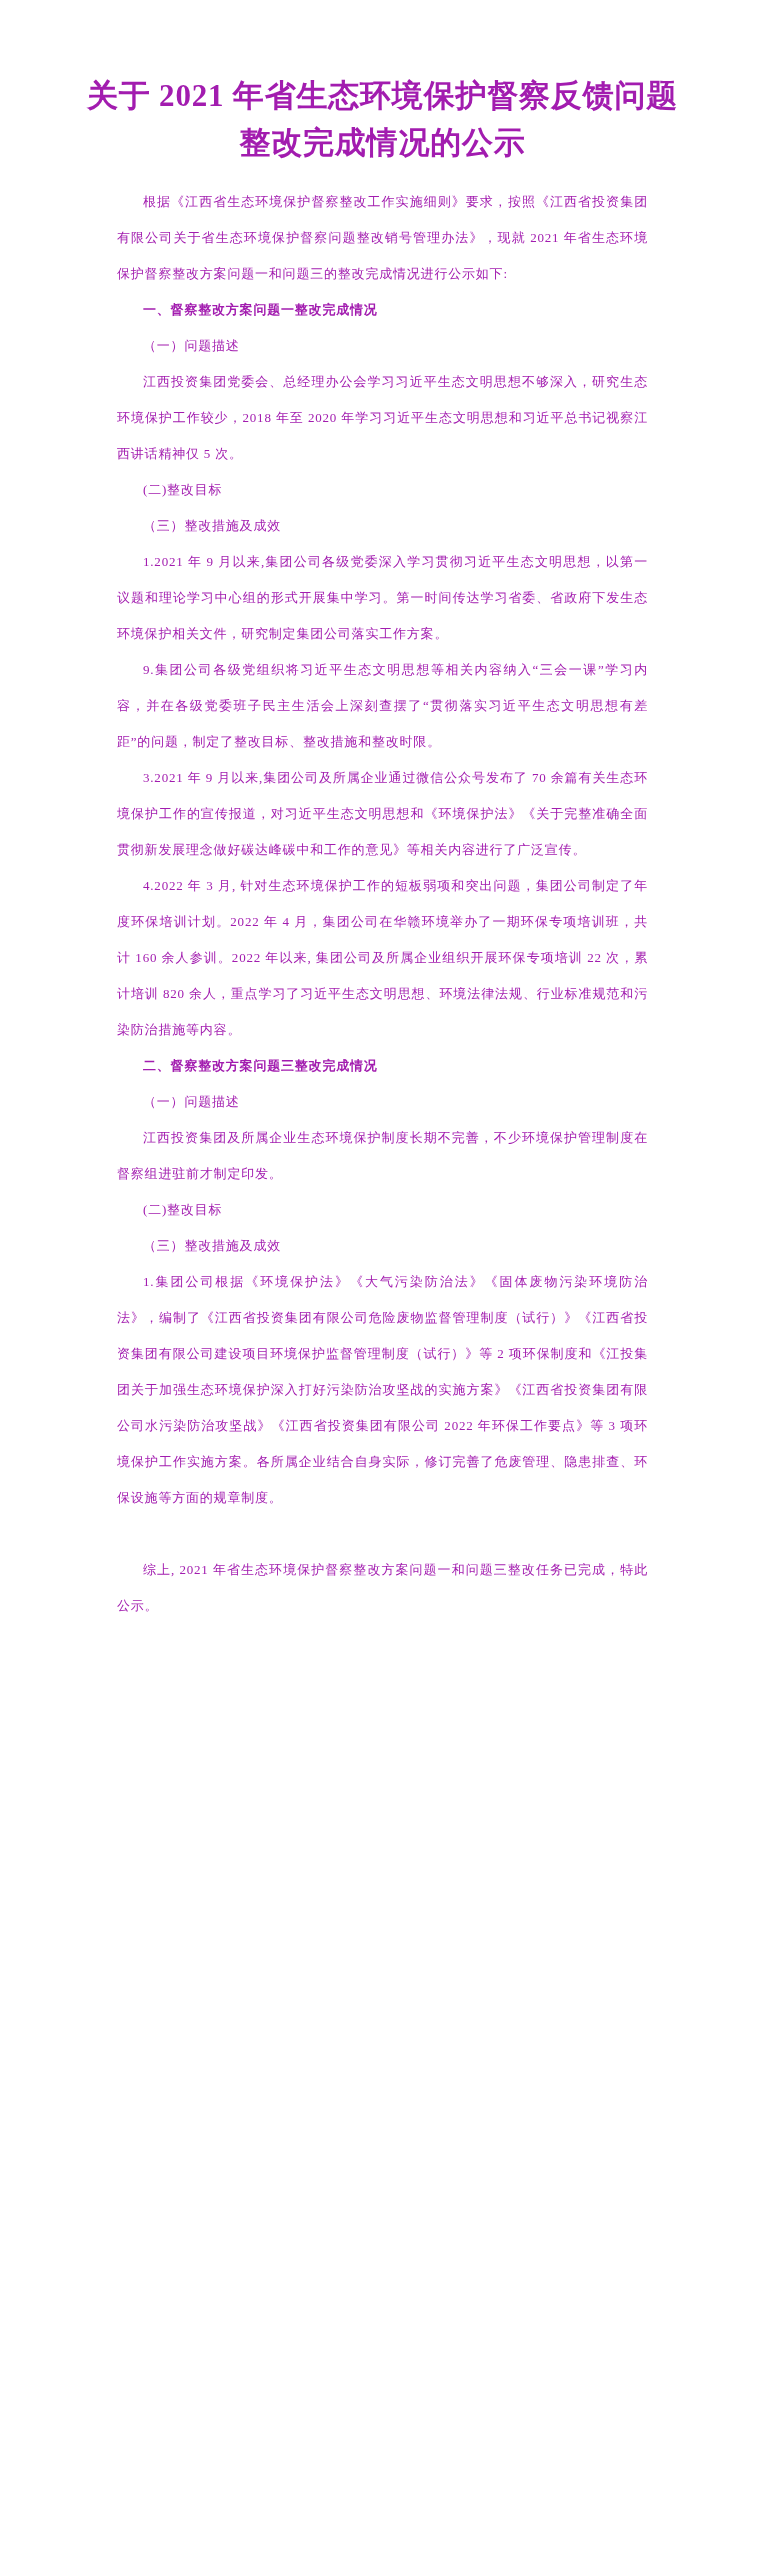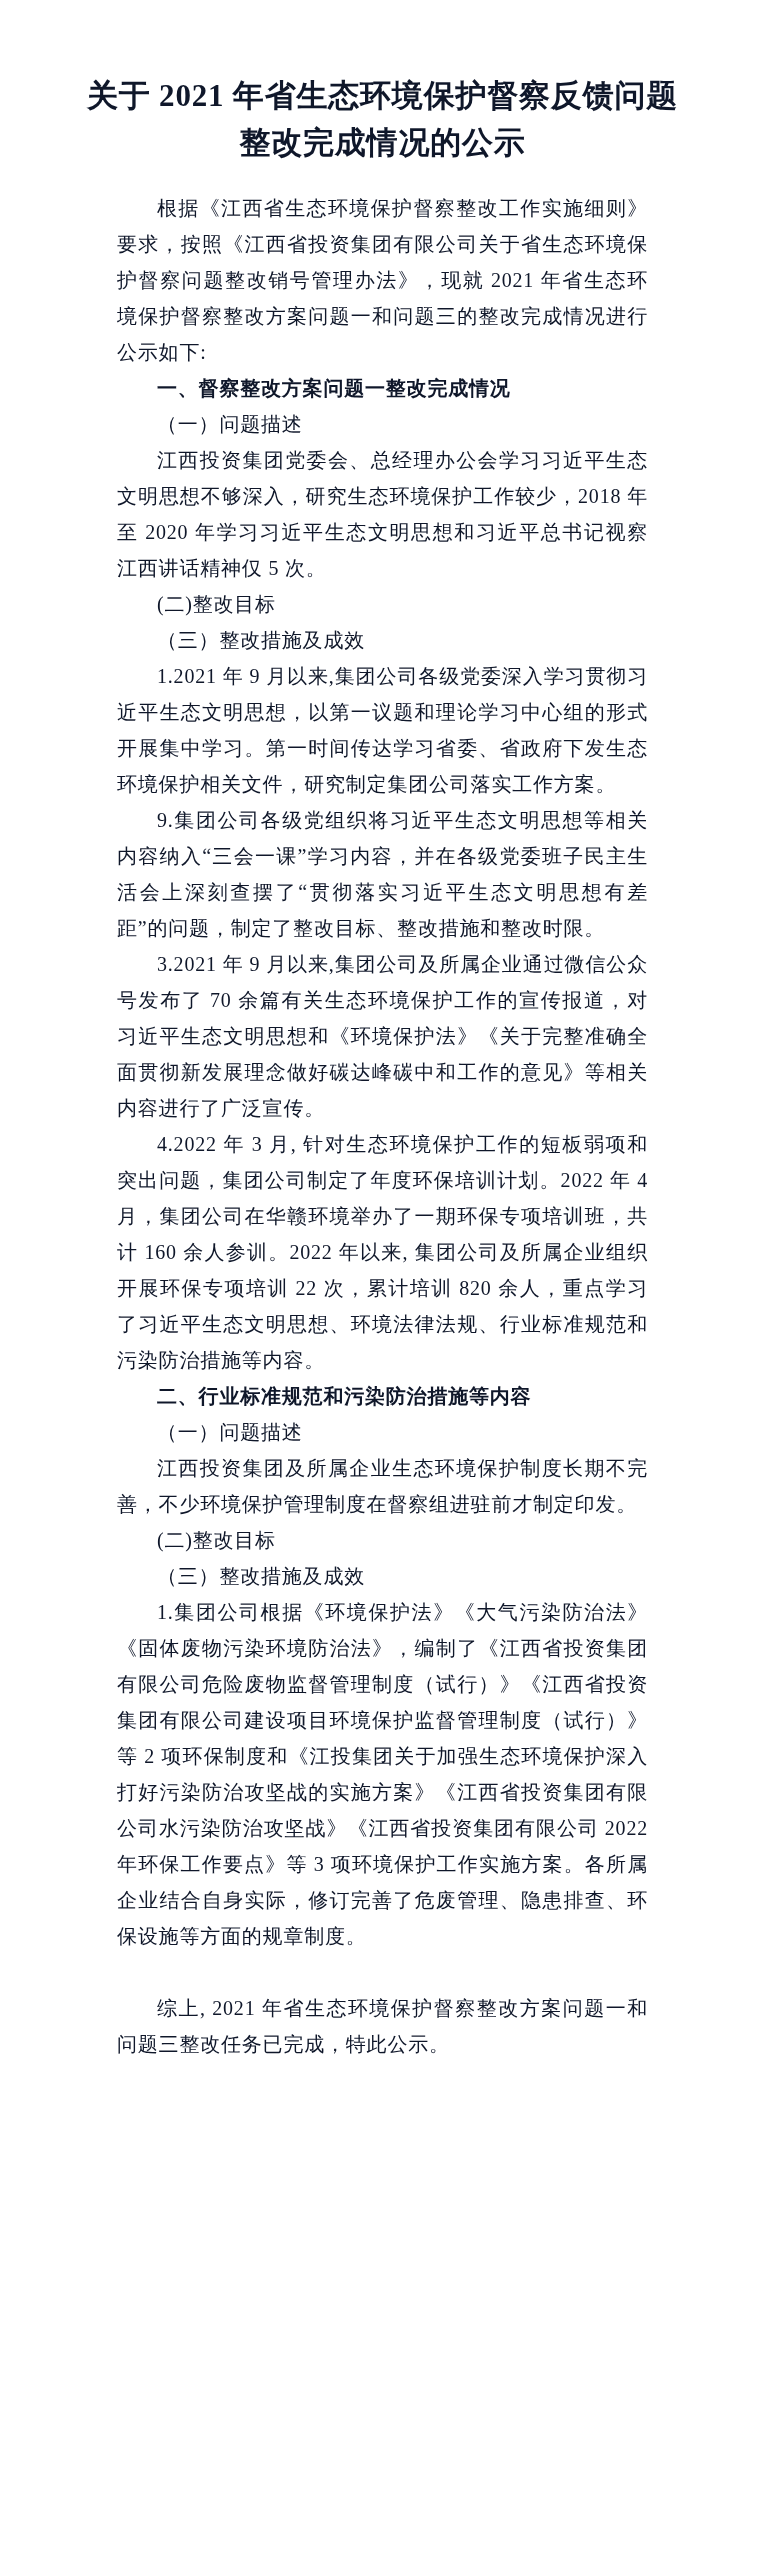--- a/index.html
+++ b/index.html
@@ -1,37 +1,37 @@
 <!DOCTYPE html>
 <html style="font-size:13px"><head>
 <meta charset="utf-8">
 <style>
   html, body { margin: 0; padding: 0; background: #ffffff; }
   .page {
     position: relative;
     width: 765px;
     height: 2124px;
     background: #ffffff;
-    color: #0f172a;
+    color: #a21caf;
     overflow: hidden;
     box-sizing: border-box;
     padding-top: 72px;
   }
   .title {
     text-align: center;
     font-family: "Liberation Serif", serif;
     font-weight: bold;
     font-size: 31px;
     line-height: 47px;
     letter-spacing: 0.8px;
   }
   .content {
-    margin: 24px 117px 0 117px;
+    margin: 18px 117px 0 117px;
     font-family: "Liberation Serif", serif;
-    font-size: 20px;
+    font-size: 13px;
     line-height: 36px;
     text-align: justify;
     letter-spacing: 0.8px;
   }
   .block { margin: 0; text-indent: 2em; }
   .p  { font-family: "Liberation Serif", serif; font-weight: normal; }
   .h1 { font-family: "Liberation Sans", sans-serif; font-weight: bold; }
   .h2 { font-family: "Liberation Serif", serif; font-weight: normal; }
   .gap-before { margin-top: 36px; }
 </style>
@@ -47,21 +47,21 @@
       <p class="block p">根据《江西省生态环境保护督察整改工作实施细则》要求，按照《江西省投资集团有限公司关于省生态环境保护督察问题整改销号管理办法》，现就 2021 年省生态环境保护督察整改方案问题一和问题三的整改完成情况进行公示如下:</p>
       <p class="block h1">一、督察整改方案问题一整改完成情况</p>
       <p class="block h2">（一）问题描述</p>
       <p class="block p">江西投资集团党委会、总经理办公会学习习近平生态文明思想不够深入，研究生态环境保护工作较少，2018 年至 2020 年学习习近平生态文明思想和习近平总书记视察江西讲话精神仅 5 次。</p>
       <p class="block h2">(二)整改目标</p>
       <p class="block h2">（三）整改措施及成效</p>
       <p class="block p">1.2021 年 9 月以来,集团公司各级党委深入学习贯彻习近平生态文明思想，以第一议题和理论学习中心组的形式开展集中学习。第一时间传达学习省委、省政府下发生态环境保护相关文件，研究制定集团公司落实工作方案。</p>
       <p class="block p">9.集团公司各级党组织将习近平生态文明思想等相关内容纳入“三会一课”学习内容，并在各级党委班子民主生活会上深刻查摆了“贯彻落实习近平生态文明思想有差距”的问题，制定了整改目标、整改措施和整改时限。</p>
       <p class="block p">3.2021 年 9 月以来,集团公司及所属企业通过微信公众号发布了 70 余篇有关生态环境保护工作的宣传报道，对习近平生态文明思想和《环境保护法》《关于完整准确全面贯彻新发展理念做好碳达峰碳中和工作的意见》等相关内容进行了广泛宣传。</p>
       <p class="block p">4.2022 年 3 月, 针对生态环境保护工作的短板弱项和突出问题，集团公司制定了年度环保培训计划。2022 年 4 月，集团公司在华赣环境举办了一期环保专项培训班，共计 160 余人参训。2022 年以来, 集团公司及所属企业组织开展环保专项培训 22 次，累计培训 820 余人，重点学习了习近平生态文明思想、环境法律法规、行业标准规范和污染防治措施等内容。</p>
-      <p class="block h1">二、行业标准规范和污染防治措施等内容</p>
+      <p class="block h1">二、督察整改方案问题三整改完成情况</p>
       <p class="block h2">（一）问题描述</p>
       <p class="block p">江西投资集团及所属企业生态环境保护制度长期不完善，不少环境保护管理制度在督察组进驻前才制定印发。</p>
       <p class="block h2">(二)整改目标</p>
       <p class="block h2">（三）整改措施及成效</p>
       <p class="block p">1.集团公司根据《环境保护法》《大气污染防治法》《固体废物污染环境防治法》，编制了《江西省投资集团有限公司危险废物监督管理制度（试行）》《江西省投资集团有限公司建设项目环境保护监督管理制度（试行）》等 2 项环保制度和《江投集团关于加强生态环境保护深入打好污染防治攻坚战的实施方案》《江西省投资集团有限公司水污染防治攻坚战》《江西省投资集团有限公司 2022 年环保工作要点》等 3 项环境保护工作实施方案。各所属企业结合自身实际，修订完善了危废管理、隐患排查、环保设施等方面的规章制度。</p>
       <p class="block p gap-before">综上, 2021 年省生态环境保护督察整改方案问题一和问题三整改任务已完成，特此公示。</p>
     </div>
 </div>
 
 

